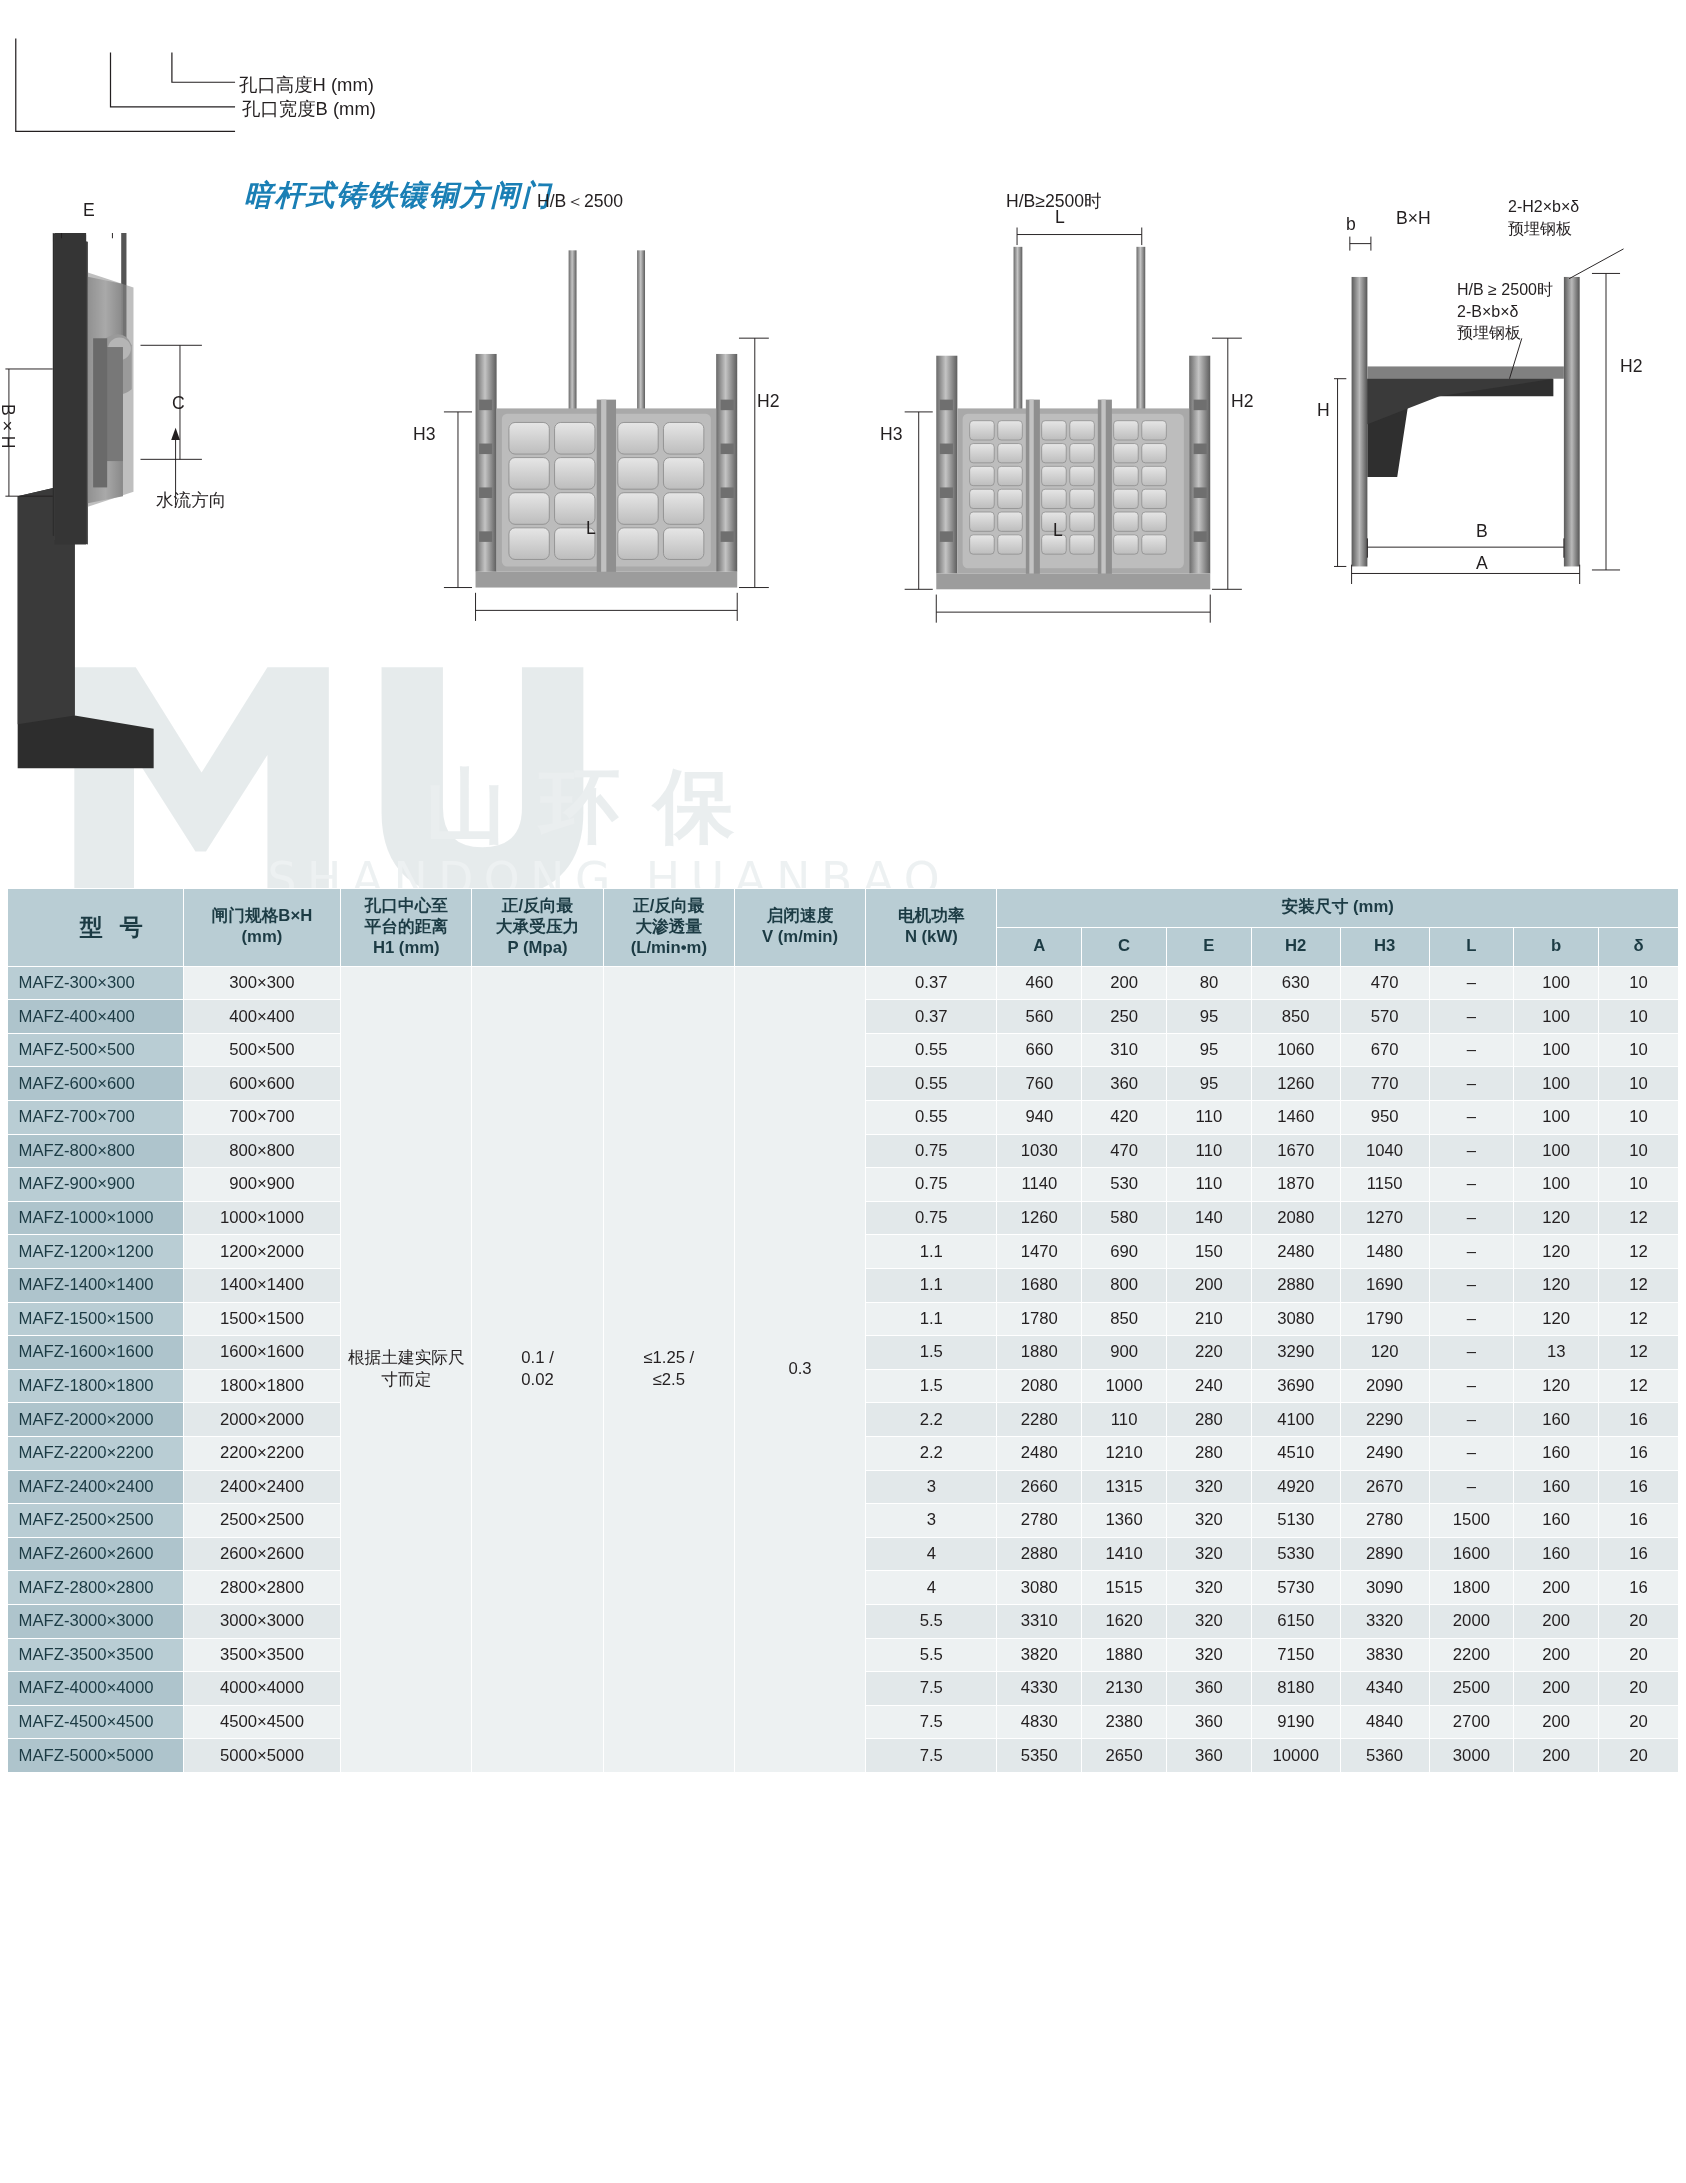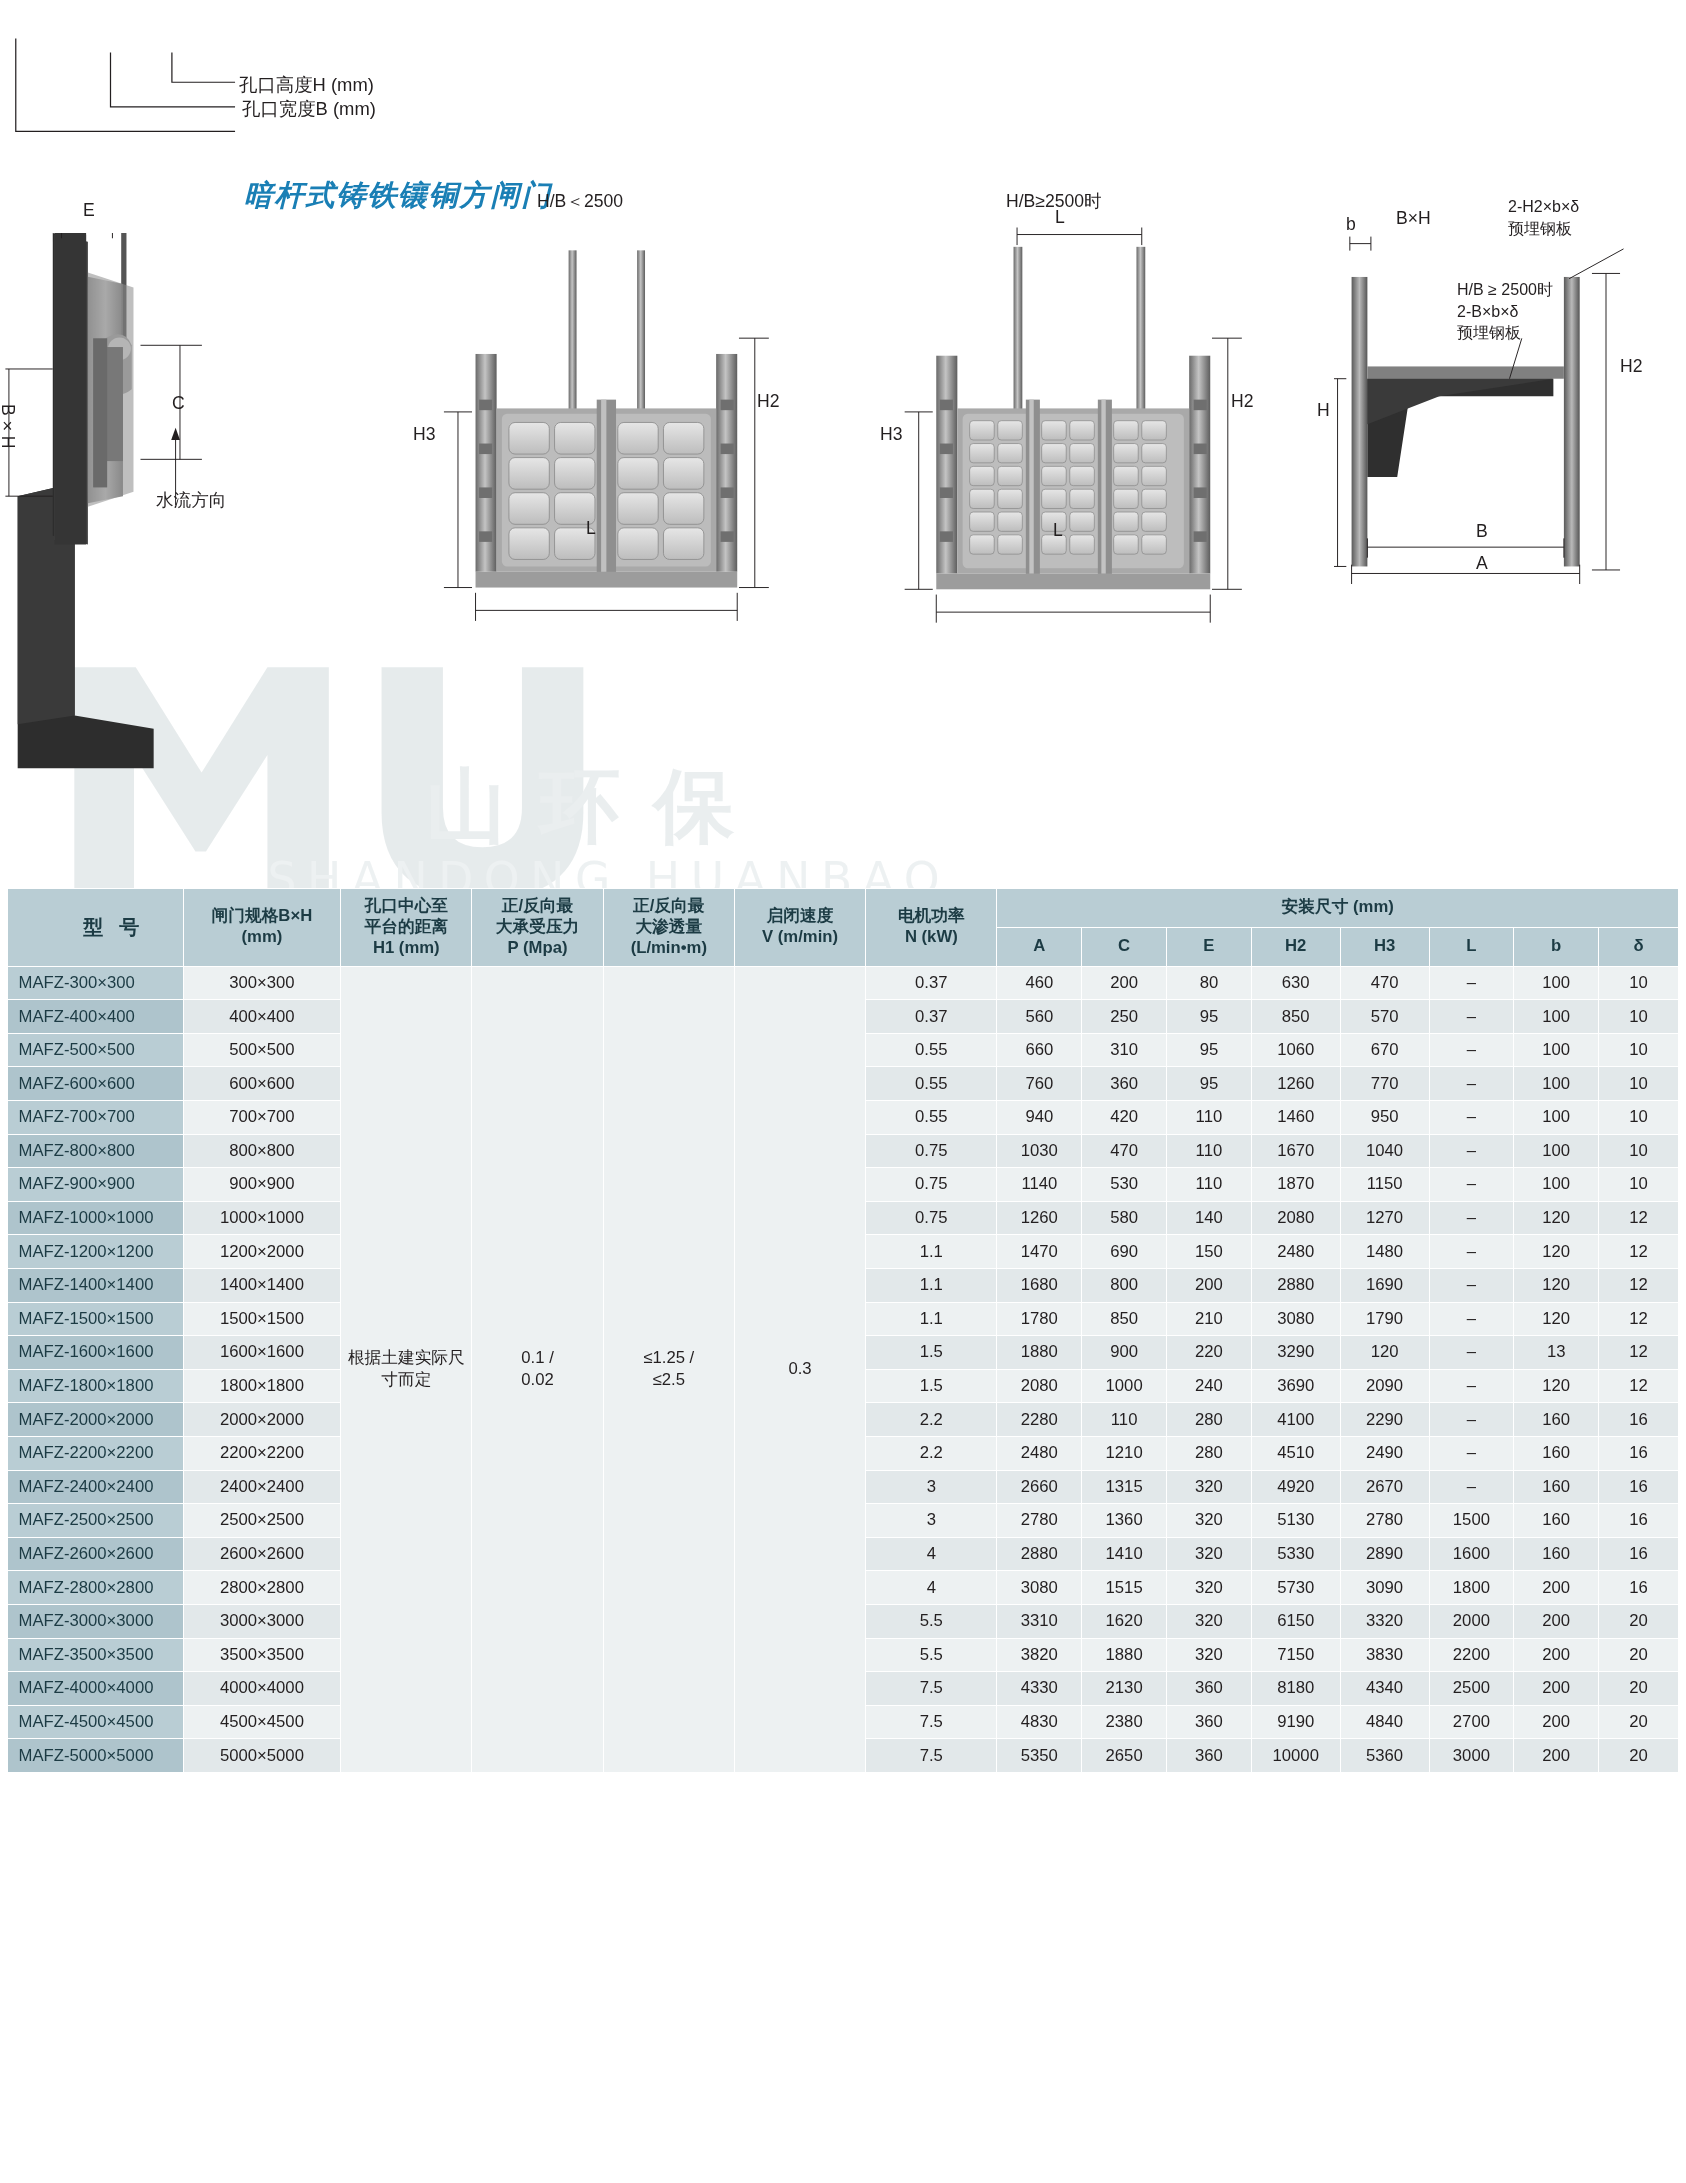--- a/index.html
+++ b/index.html
@@ -45,21 +45,21 @@
   table{border-collapse:collapse;width:1672px;table-layout:fixed;}
   th,td{
     border:0.9px solid #ffffff;
     text-align:center;vertical-align:middle;
     font-size:16.7px;color:#231f20;
   }
   thead th{
     background:#b9cdd4;color:#1c3b44;font-weight:bold;
     padding:7px 1.8px;line-height:1.25;font-size:16.7px;
   }
-  thead th.model{font-size:20px;letter-spacing:5.3px;padding-left:39px;}
+  thead th.model{font-size:23px;letter-spacing:5.3px;padding-left:39px;}
   tbody td{height:29px;padding:1.8px;background:#edf1f2;}
   tbody tr:nth-child(even) td{background:#e2e8ea;}
   td.model-cell{
     background:#b9cdd4 !important;color:#1c3b44;font-size:16.7px;
     text-align:left;padding-left:10.5px;
   }
   tbody tr:nth-child(even) td.model-cell{background:#aec4cc !important;}
   td.merged{background:#edf1f2 !important;font-size:16.7px;line-height:1.35;}
 </style>
 </head>

